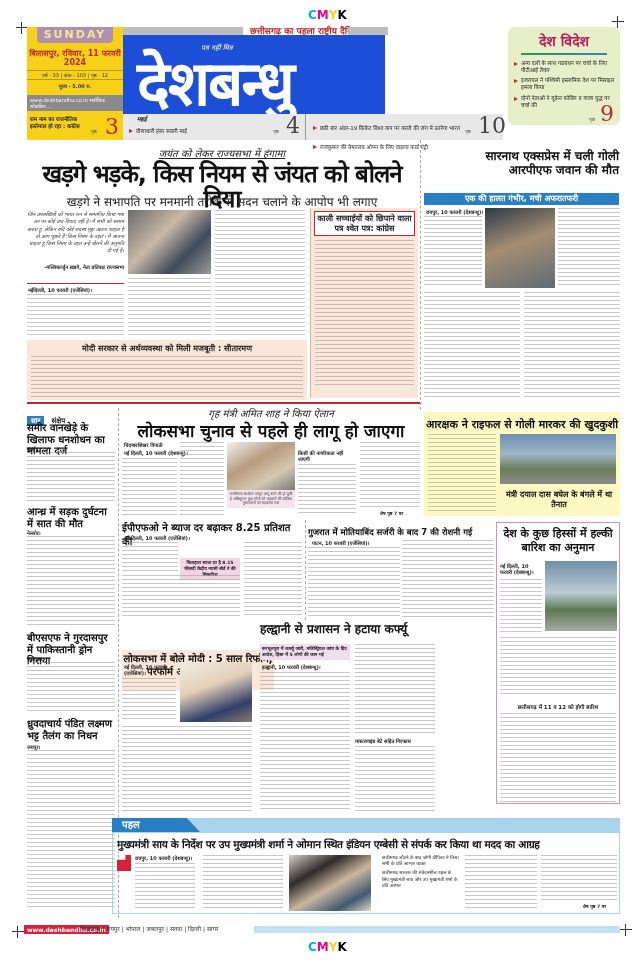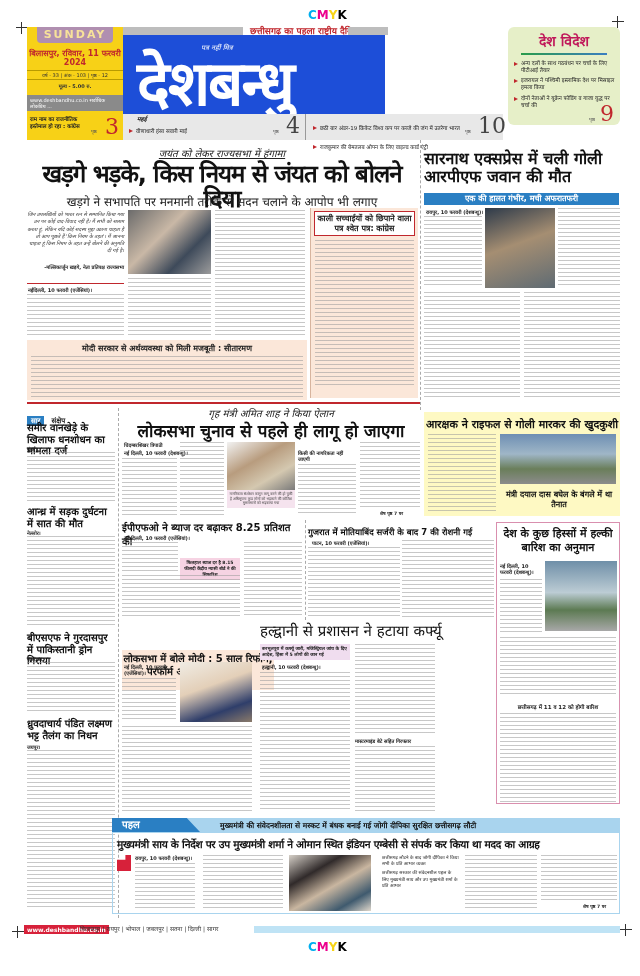--- a/index.html
+++ b/index.html
@@ -132,21 +132,21 @@
 </div>
 
 <div class="abs box-peach" style="left:27px;top:340px;width:280px;height:60px">
   <div style="font-size:8px;font-weight:bold;text-align:center;margin-top:2px">मोदी सरकार से अर्थव्यवस्था को मिली मजबूती : सीतारमण</div>
   <div class="body-lines" style="margin:3px 4px;height:42px"></div>
 </div>
 <div class="abs red-rule" style="left:27px;top:402px;width:393px"></div>
 
 <div class="abs dotv" style="left:420px;top:140px;height:270px"></div>
 
-<div class="abs" style="left:424px;top:150px;width:195px;font-size:16px;font-weight:bold;text-align:left;line-height:1.15;color:#111">
+<div class="abs" style="left:424px;top:150px;width:195px;font-size:12px;font-weight:bold;text-align:right;line-height:1.15;color:#111">
   <div>सारनाथ एक्सप्रेस में चली गोली</div>
   <div>आरपीएफ जवान की मौत</div>
 </div>
 <div class="abs blue-banner" style="left:424px;top:193px;width:195px;height:12px;line-height:12px">एक की हालत गंभीर, मची अफरातफरी</div>
 <div class="abs" style="left:426px;top:209px;font-size:5px;font-weight:bold">रायपुर, 10 फरवरी (देशबन्धु)।</div>
 <div class="abs body-lines" style="left:424px;top:216px;width:58px;height:72px"></div>
 <div class="abs photo2" style="left:485px;top:208px;width:70px;height:80px"></div>
 <div class="abs body-lines" style="left:558px;top:208px;width:62px;height:80px"></div>
 <div class="abs body-lines" style="left:424px;top:292px;width:96px;height:108px"></div>
 <div class="abs body-lines" style="left:524px;top:292px;width:96px;height:108px"></div>
@@ -213,31 +213,30 @@
 </div>
 
 <div class="abs box-peach" style="left:122px;top:650px;width:152px;height:40px">
   <div style="font-size:10px;font-weight:bold;text-align:center;color:#111;line-height:1.3;padding-top:2px">लोकसभा में बोले मोदी : 5 साल रिफॉर्म, परफॉर्म और ट्रांसफॉर्म के रहे</div>
 </div>
 <div class="abs" style="left:124px;top:664px;font-size:5px;font-weight:bold;width:44px">नई दिल्ली, 10 फरवरी (एजेंसियां)।</div>
 <div class="abs body-lines" style="left:122px;top:678px;width:54px;height:44px"></div>
 <div class="abs photo4" style="left:180px;top:662px;width:72px;height:60px;background:linear-gradient(160deg,#f0ece4,#e3cfb8 40%,#2f3e6a 75%,#8a7a6a)"></div>
 <div class="abs body-lines" style="left:122px;top:726px;width:130px;height:88px"></div>
 
-<div class="abs" style="left:260px;top:620px;width:360px;font-size:15px;font-weight:normal;color:#111">हल्द्वानी से प्रशासन ने हटाया कर्फ्यू</div>
+<div class="abs" style="left:260px;top:620px;width:360px;font-size:12px;font-weight:bold;color:#111">हल्द्वानी से प्रशासन ने हटाया कर्फ्यू</div>
 <div class="abs" style="left:260px;top:644px;width:90px;background:#f0ddef;font-size:4.6px;font-weight:bold;padding:2px;line-height:1.35">बनभूलपुरा में कर्फ्यू जारी, मजिस्ट्रियल जांच के दिए आदेश, हिंसा में 5 लोगों की जान गई</div>
 <div class="abs" style="left:262px;top:664px;font-size:5px;font-weight:bold">हल्द्वानी, 10 फरवरी (देशबन्धु)।</div>
 <div class="abs body-lines" style="left:260px;top:672px;width:90px;height:140px"></div>
 <div class="abs body-lines" style="left:355px;top:644px;width:80px;height:90px"></div>
 <div class="abs" style="left:355px;top:738px;font-size:5px;font-weight:bold">मास्टरमाइंड बेटे सहित गिरफ्तार</div>
 <div class="abs body-lines" style="left:355px;top:746px;width:80px;height:66px"></div>
 
 <div class="abs pehal-bar" style="left:112px;top:818px;width:508px;height:14px">
   <span class="abs pehal-tag" style="left:0;top:0;height:14px;line-height:10px;width:88px">पहल</span>
-  <span class="abs" style="left:108px;top:2px;font-size:7.5px;font-weight:bold;color:#111">मुख्यमंत्री की संवेदनशीलता से मस्कट में बंधक बनाई गई जोगी दीपिका सुरक्षित छत्तीसगढ़ लौटी</span>
 </div>
 <div class="abs" style="left:112px;top:832px;width:508px;height:82px;border:1.5px solid #a9d4ee">
   <div class="abs" style="left:4px;top:4px;width:500px;font-size:10.5px;font-weight:bold;color:#111;letter-spacing:-.3px">मुख्यमंत्री साय के निर्देश पर उप मुख्यमंत्री शर्मा ने ओमान स्थित इंडियन एम्बेसी से संपर्क कर किया था मदद का आग्रह</div>
   <div class="abs" style="left:4px;top:22px;width:14px;height:16px;background:#d7213a;clip-path:polygon(0 30%,60% 30%,60% 0,100% 0,100% 100%,0 100%)"></div>
   <div class="abs" style="left:22px;top:22px;width:60px;font-size:5px;font-weight:bold">रायपुर, 10 फरवरी (देशबन्धु)।</div>
   <div class="abs body-lines" style="left:22px;top:30px;width:60px;height:46px"></div>
   <div class="abs body-lines" style="left:90px;top:22px;width:80px;height:54px"></div>
   <div class="abs" style="left:176px;top:22px;width:82px;height:56px;background:linear-gradient(150deg,#d6d0c8,#302a2a 30%,#c9b6a0 55%,#3f5a6e 80%,#e0d8cc)"></div>
   <div class="abs" style="left:264px;top:22px;width:82px">
     <div style="font-size:4.6px;line-height:1.35;padding-left:5px;position:relative;margin-bottom:3px">छत्तीसगढ़ लौटने के बाद जोगी दीपिका ने किया सभी के प्रति आभार व्यक्त</div>

